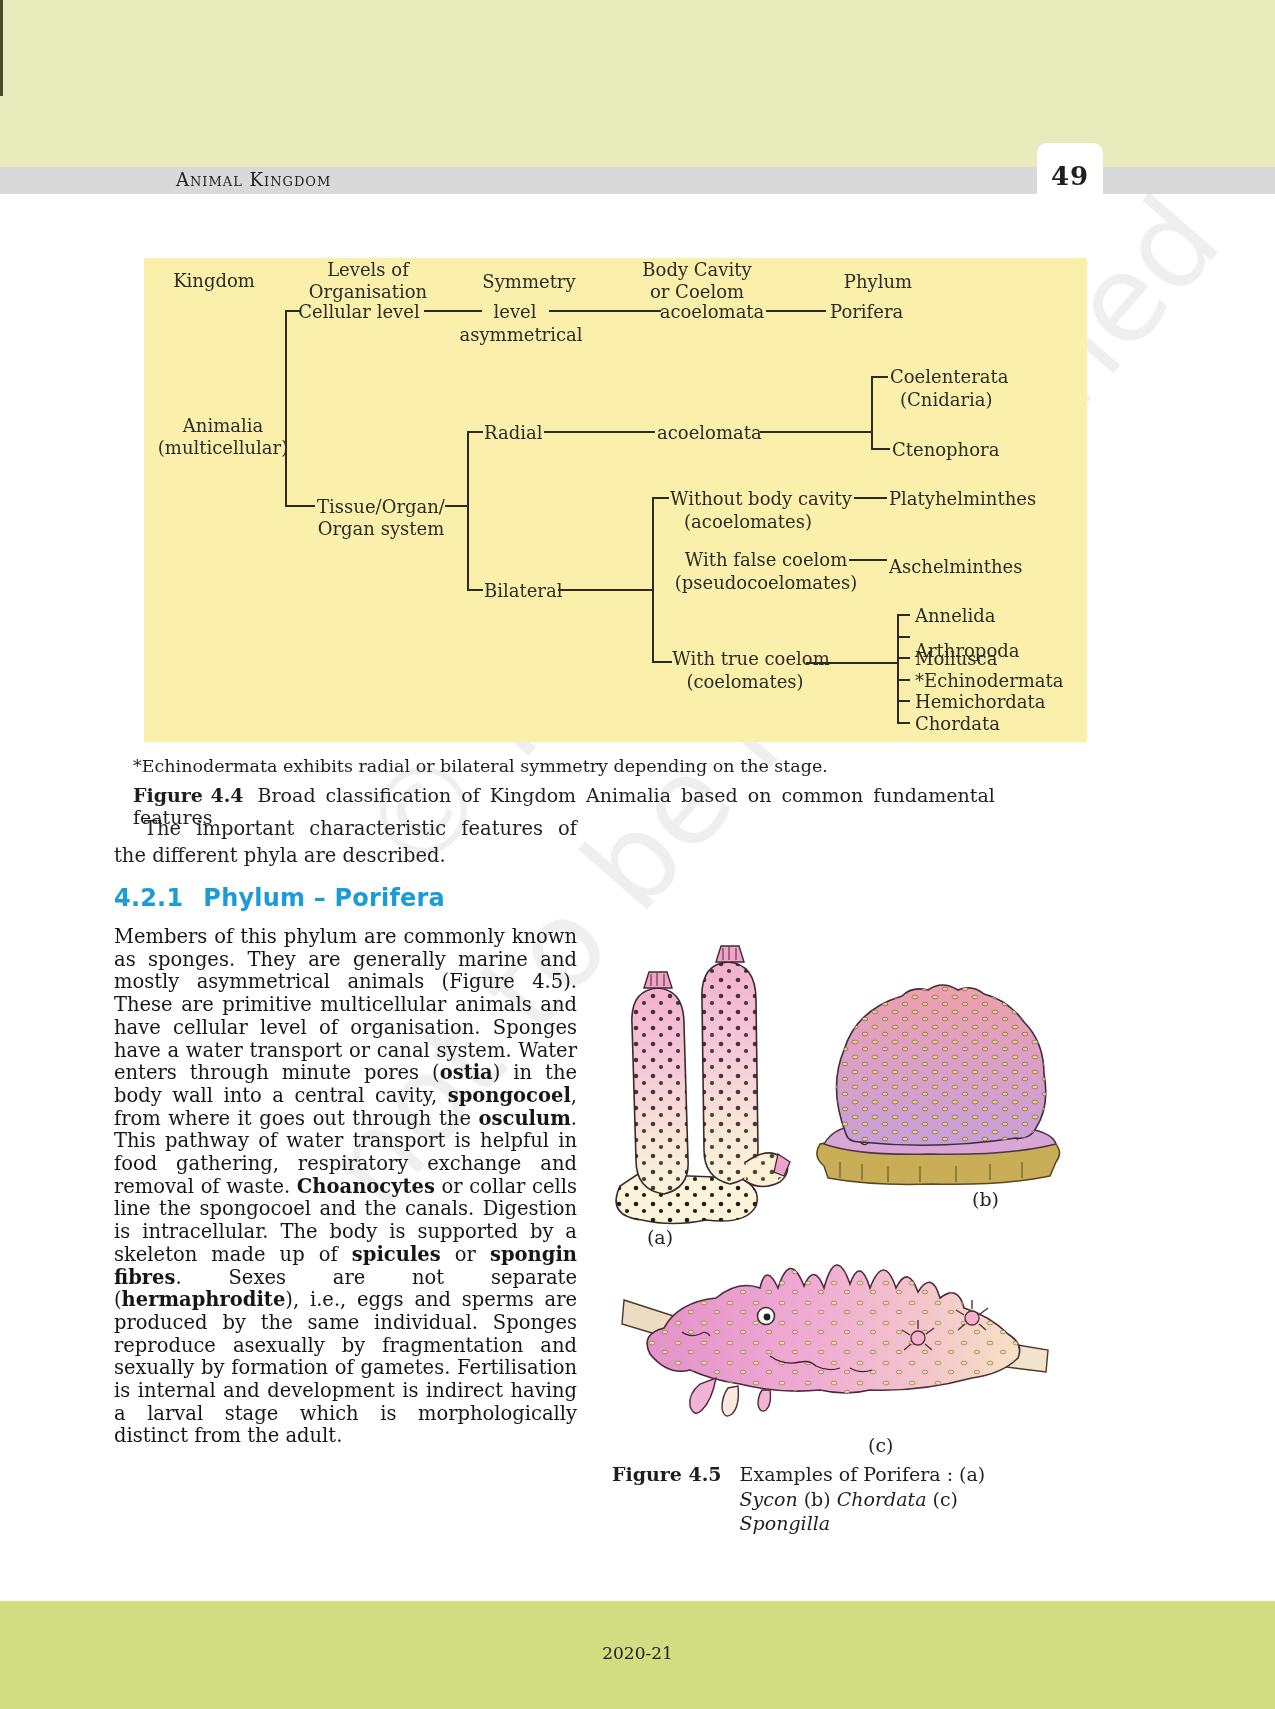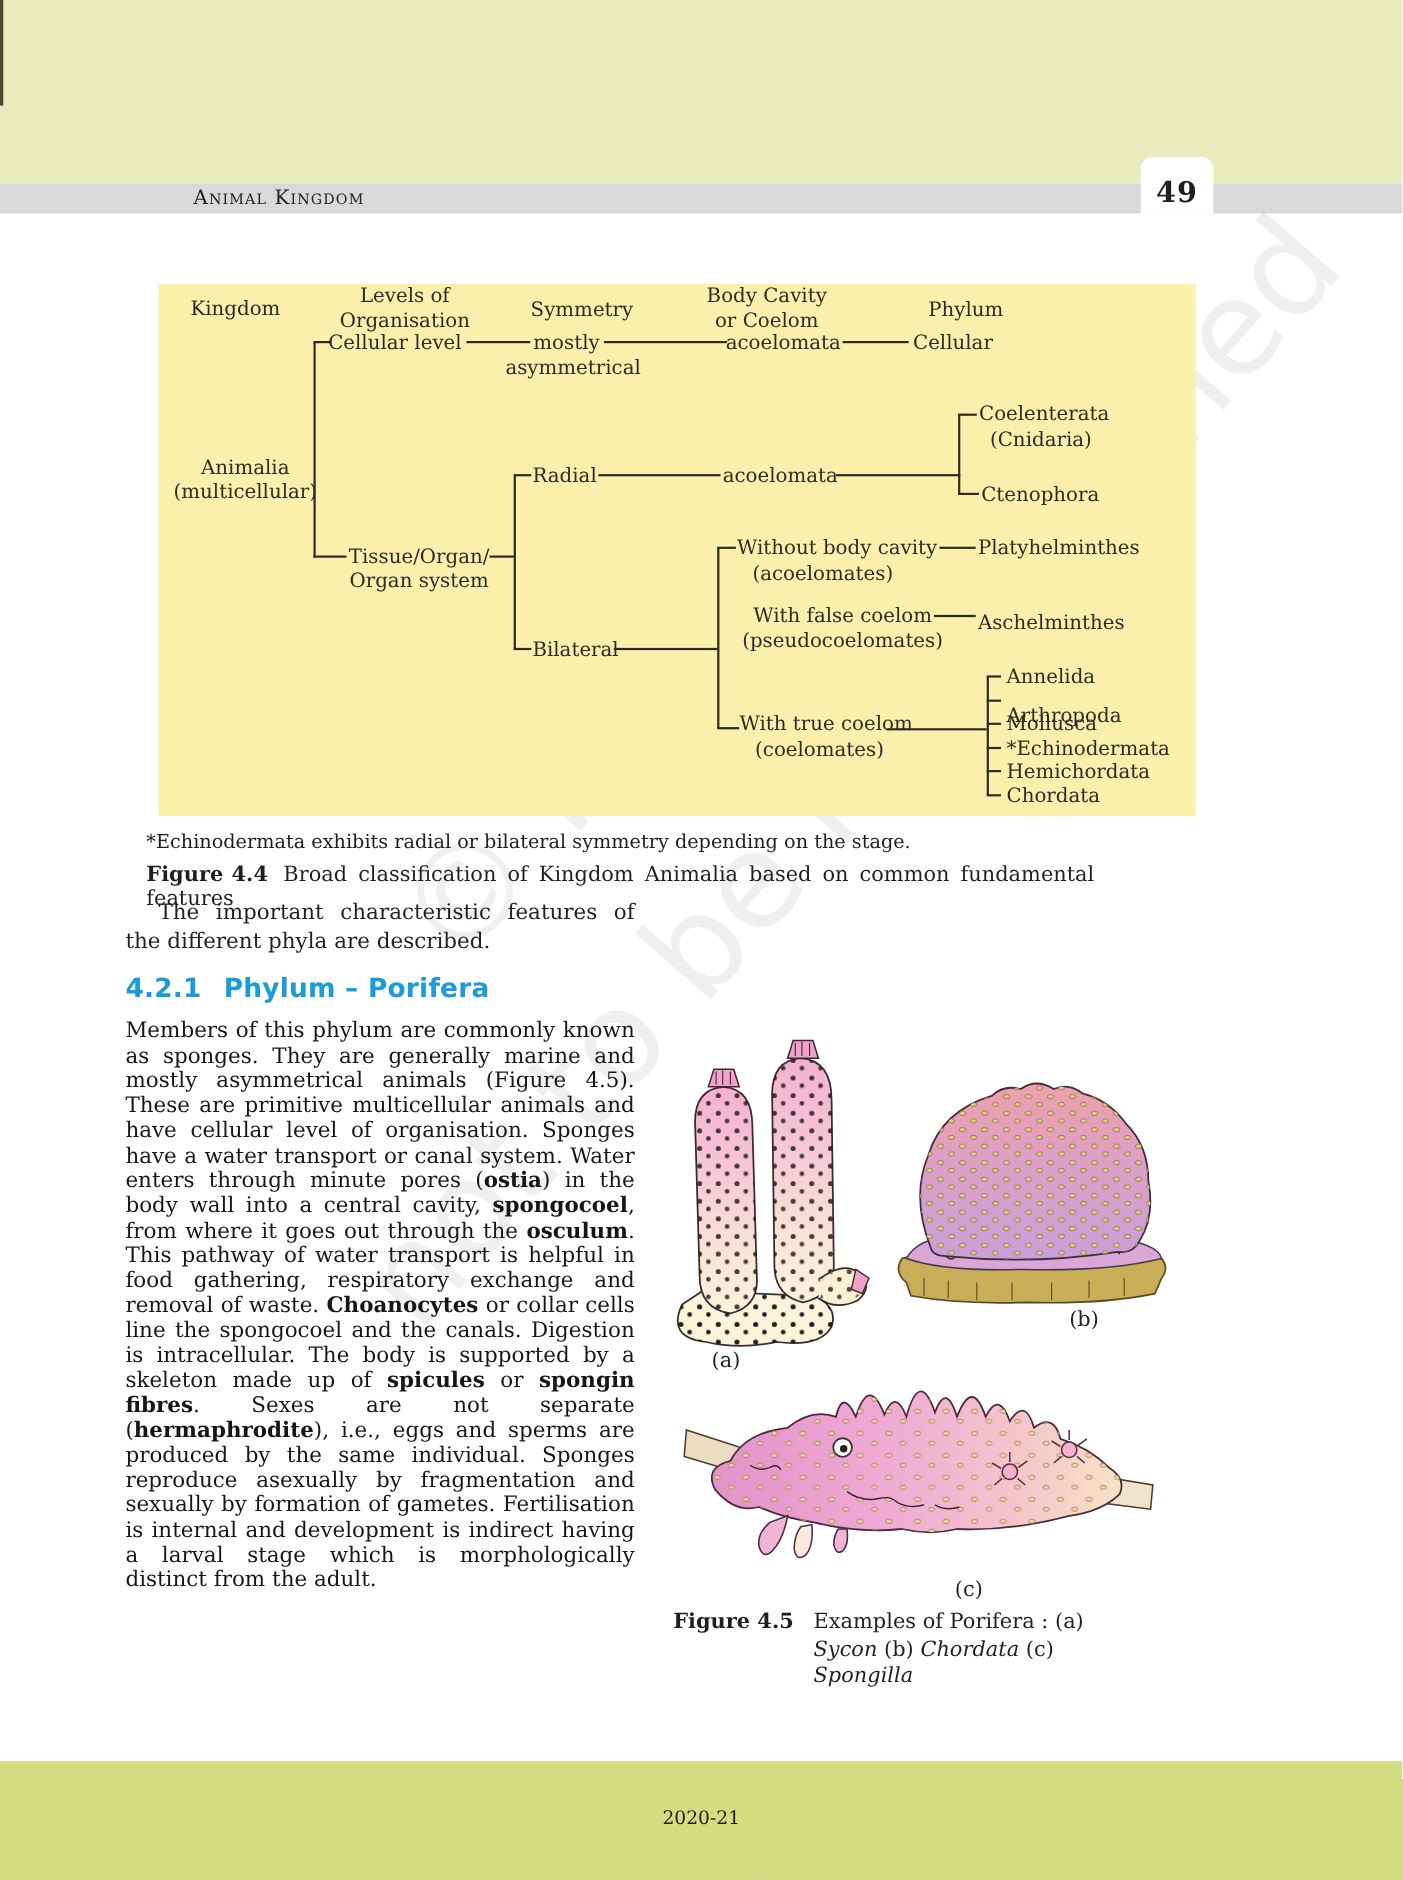--- a/index.html
+++ b/index.html
@@ -77,24 +77,24 @@
       <div>Body Cavity</div>
       <div>or Coelom</div>
     </div>
     <div class="node c" style="left:734px;top:13px">Phylum</div>
 
     <div class="node c" style="left:79px;top:157px">
       <div>Animalia</div>
       <div>(multicellular)</div>
     </div>
     <div class="node c" style="left:215px;top:43px">Cellular level</div>
-    <div class="node c" style="left:371px;top:43px">mostly</div>
+    <div class="node c" style="left:371px;top:43px">level</div>
     <div class="node c" style="left:377px;top:66px">asymmetrical</div>
     <div class="node c" style="left:568px;top:43px">acoelomata</div>
-    <div class="node" style="left:686px;top:43px">Cellular</div>
+    <div class="node" style="left:686px;top:43px">Porifera</div>
 
     <div class="node c" style="left:237px;top:238px">
       <div>Tissue/Organ/</div>
       <div>Organ system</div>
     </div>
     <div class="node" style="left:340px;top:164px">Radial</div>
     <div class="node" style="left:513px;top:164px">acoelomata</div>
     <div class="node" style="left:746px;top:108px">Coelenterata</div>
     <div class="node" style="left:756px;top:131px">(Cnidaria)</div>
     <div class="node" style="left:748px;top:181px">Ctenophora</div>

